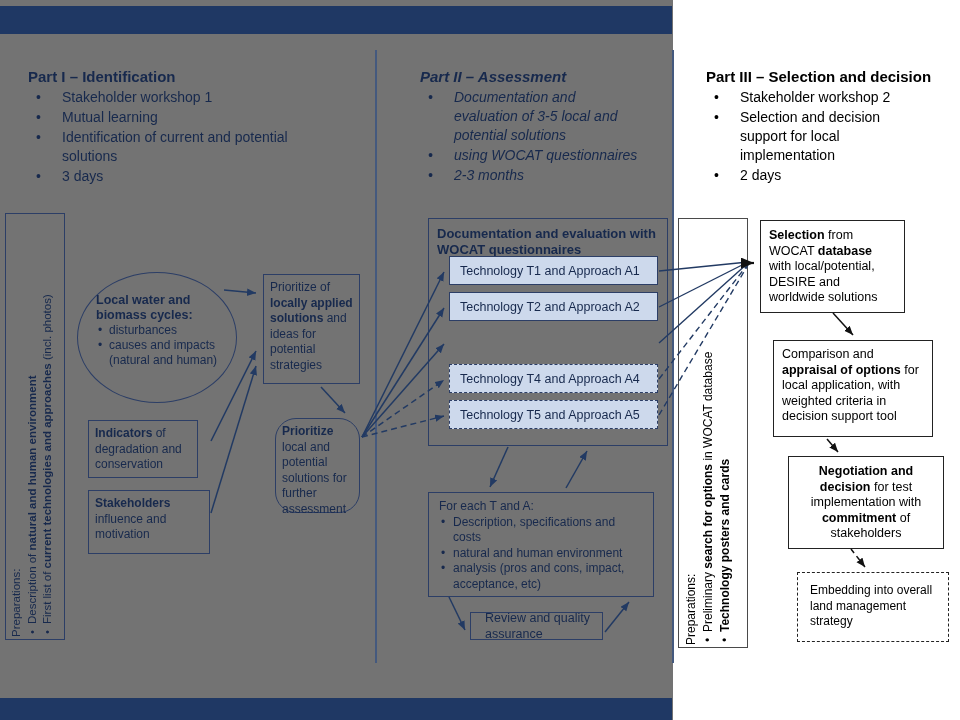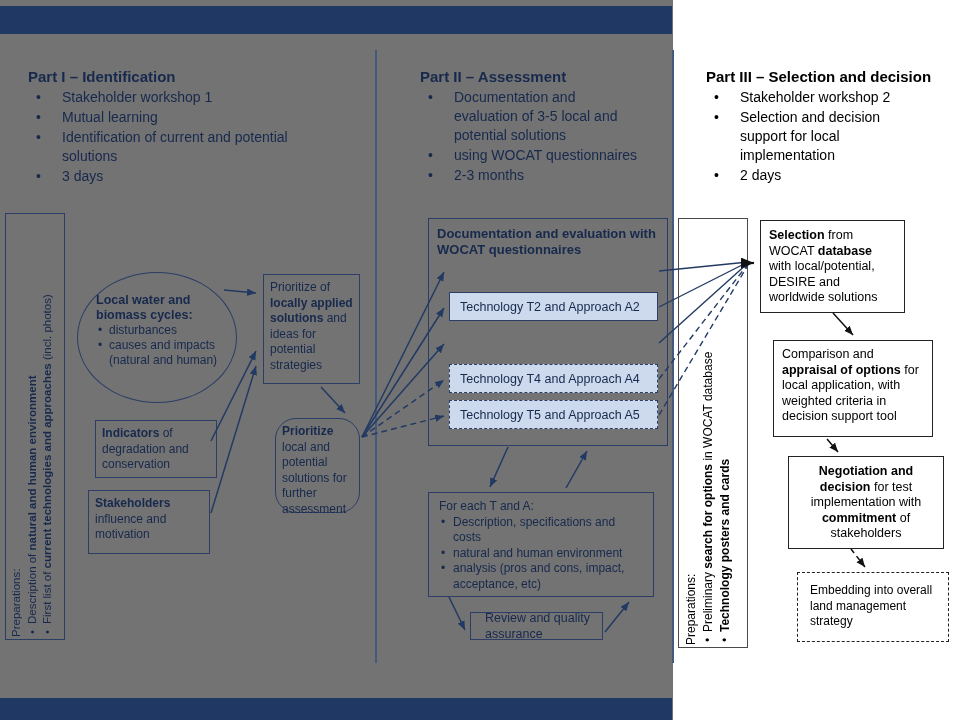--- a/index.html
+++ b/index.html
@@ -57,21 +57,21 @@
   <div class="vdivider" style="left:672px;"></div>
 
   <div class="part" style="left:28px;top:68px;width:280px;">
     <div class="ptitle">Part I – Identification</div>
     <div class="hrow">Stakeholder workshop 1</div>
     <div class="hrow">Mutual learning</div>
     <div class="hrow" style="width:230px;">Identification of current and potential solutions</div>
     <div class="hrow">3 days</div>
   </div>
 
-  <div class="part" style="left:420px;top:68px;width:224px;">
+  <div class="part" style="left:420px;top:68px;width:224px;font-style:italic;">
     <div class="ptitle">Part II – Assessment</div>
     <div class="hrow" style="width:184px;">Documentation and evaluation of 3-5 local and potential solutions</div>
     <div class="hrow">using WOCAT questionnaires</div>
     <div class="hrow">2-3 months</div>
   </div>
 
   <div class="part black" style="left:706px;top:68px;width:244px;">
     <div class="ptitle">Part III – Selection and decision</div>
     <div class="hrow">Stakeholder workshop 2</div>
     <div class="hrow" style="width:170px;">Selection and decision support for local implementation</div>
@@ -85,36 +85,37 @@
       <div class="pbullet"><span>First list of </span><b>current technologies and approaches</b><span> (incl. photos)</span></div>
     </div>
   </div>
 
   <div class="ellipse">
     <div class="etitle">Local water and biomass cycles:</div>
     <div class="ebullet">disturbances</div>
     <div class="ebullet">causes and impacts (natural and human)</div>
   </div>
 
-  <div class="nbox" style="left:95px;top:420px;width:122px;height:58px;">
+  <div class="nbox" style="left:88px;top:420px;width:110px;height:58px;">
     <b>Indicators</b><span> of degradation and conservation</span>
   </div>
   <div class="nbox" style="left:88px;top:490px;width:122px;height:64px;">
     <b>Stakeholders</b><span> influence and motivation</span>
   </div>
 
   <div class="nbox" style="left:263px;top:274px;width:97px;height:110px;">
     <span>Prioritize of </span><b>locally applied solutions</b><span> and ideas for potential strategies</span>
   </div>
   <div class="nbox" style="left:275px;top:418px;width:85px;height:95px;border-radius:21px;">
     <b>Prioritize</b><span> local and potential solutions for further assessment</span>
   </div>
 
   <div class="docbox">
     <div class="dtitle">Documentation and evaluation with WOCAT questionnaires</div>
+    <div class="trow" style="top:37px;">Technology T1 and Approach A1</div>
     <div class="trow" style="top:73px;">Technology T2 and Approach A2</div>
     <div class="trow dashedb" style="top:145px;">Technology T4 and Approach A4</div>
     <div class="trow dashedb" style="top:181px;">Technology T5 and Approach A5</div>
   </div>
 
   <div class="febox">
     <div>For each T and A:</div>
     <div class="fbullet">Description, specifications and costs</div>
     <div class="fbullet">natural and human environment</div>
     <div class="fbullet">analysis (pros and cons, impact, acceptance, etc)</div>

